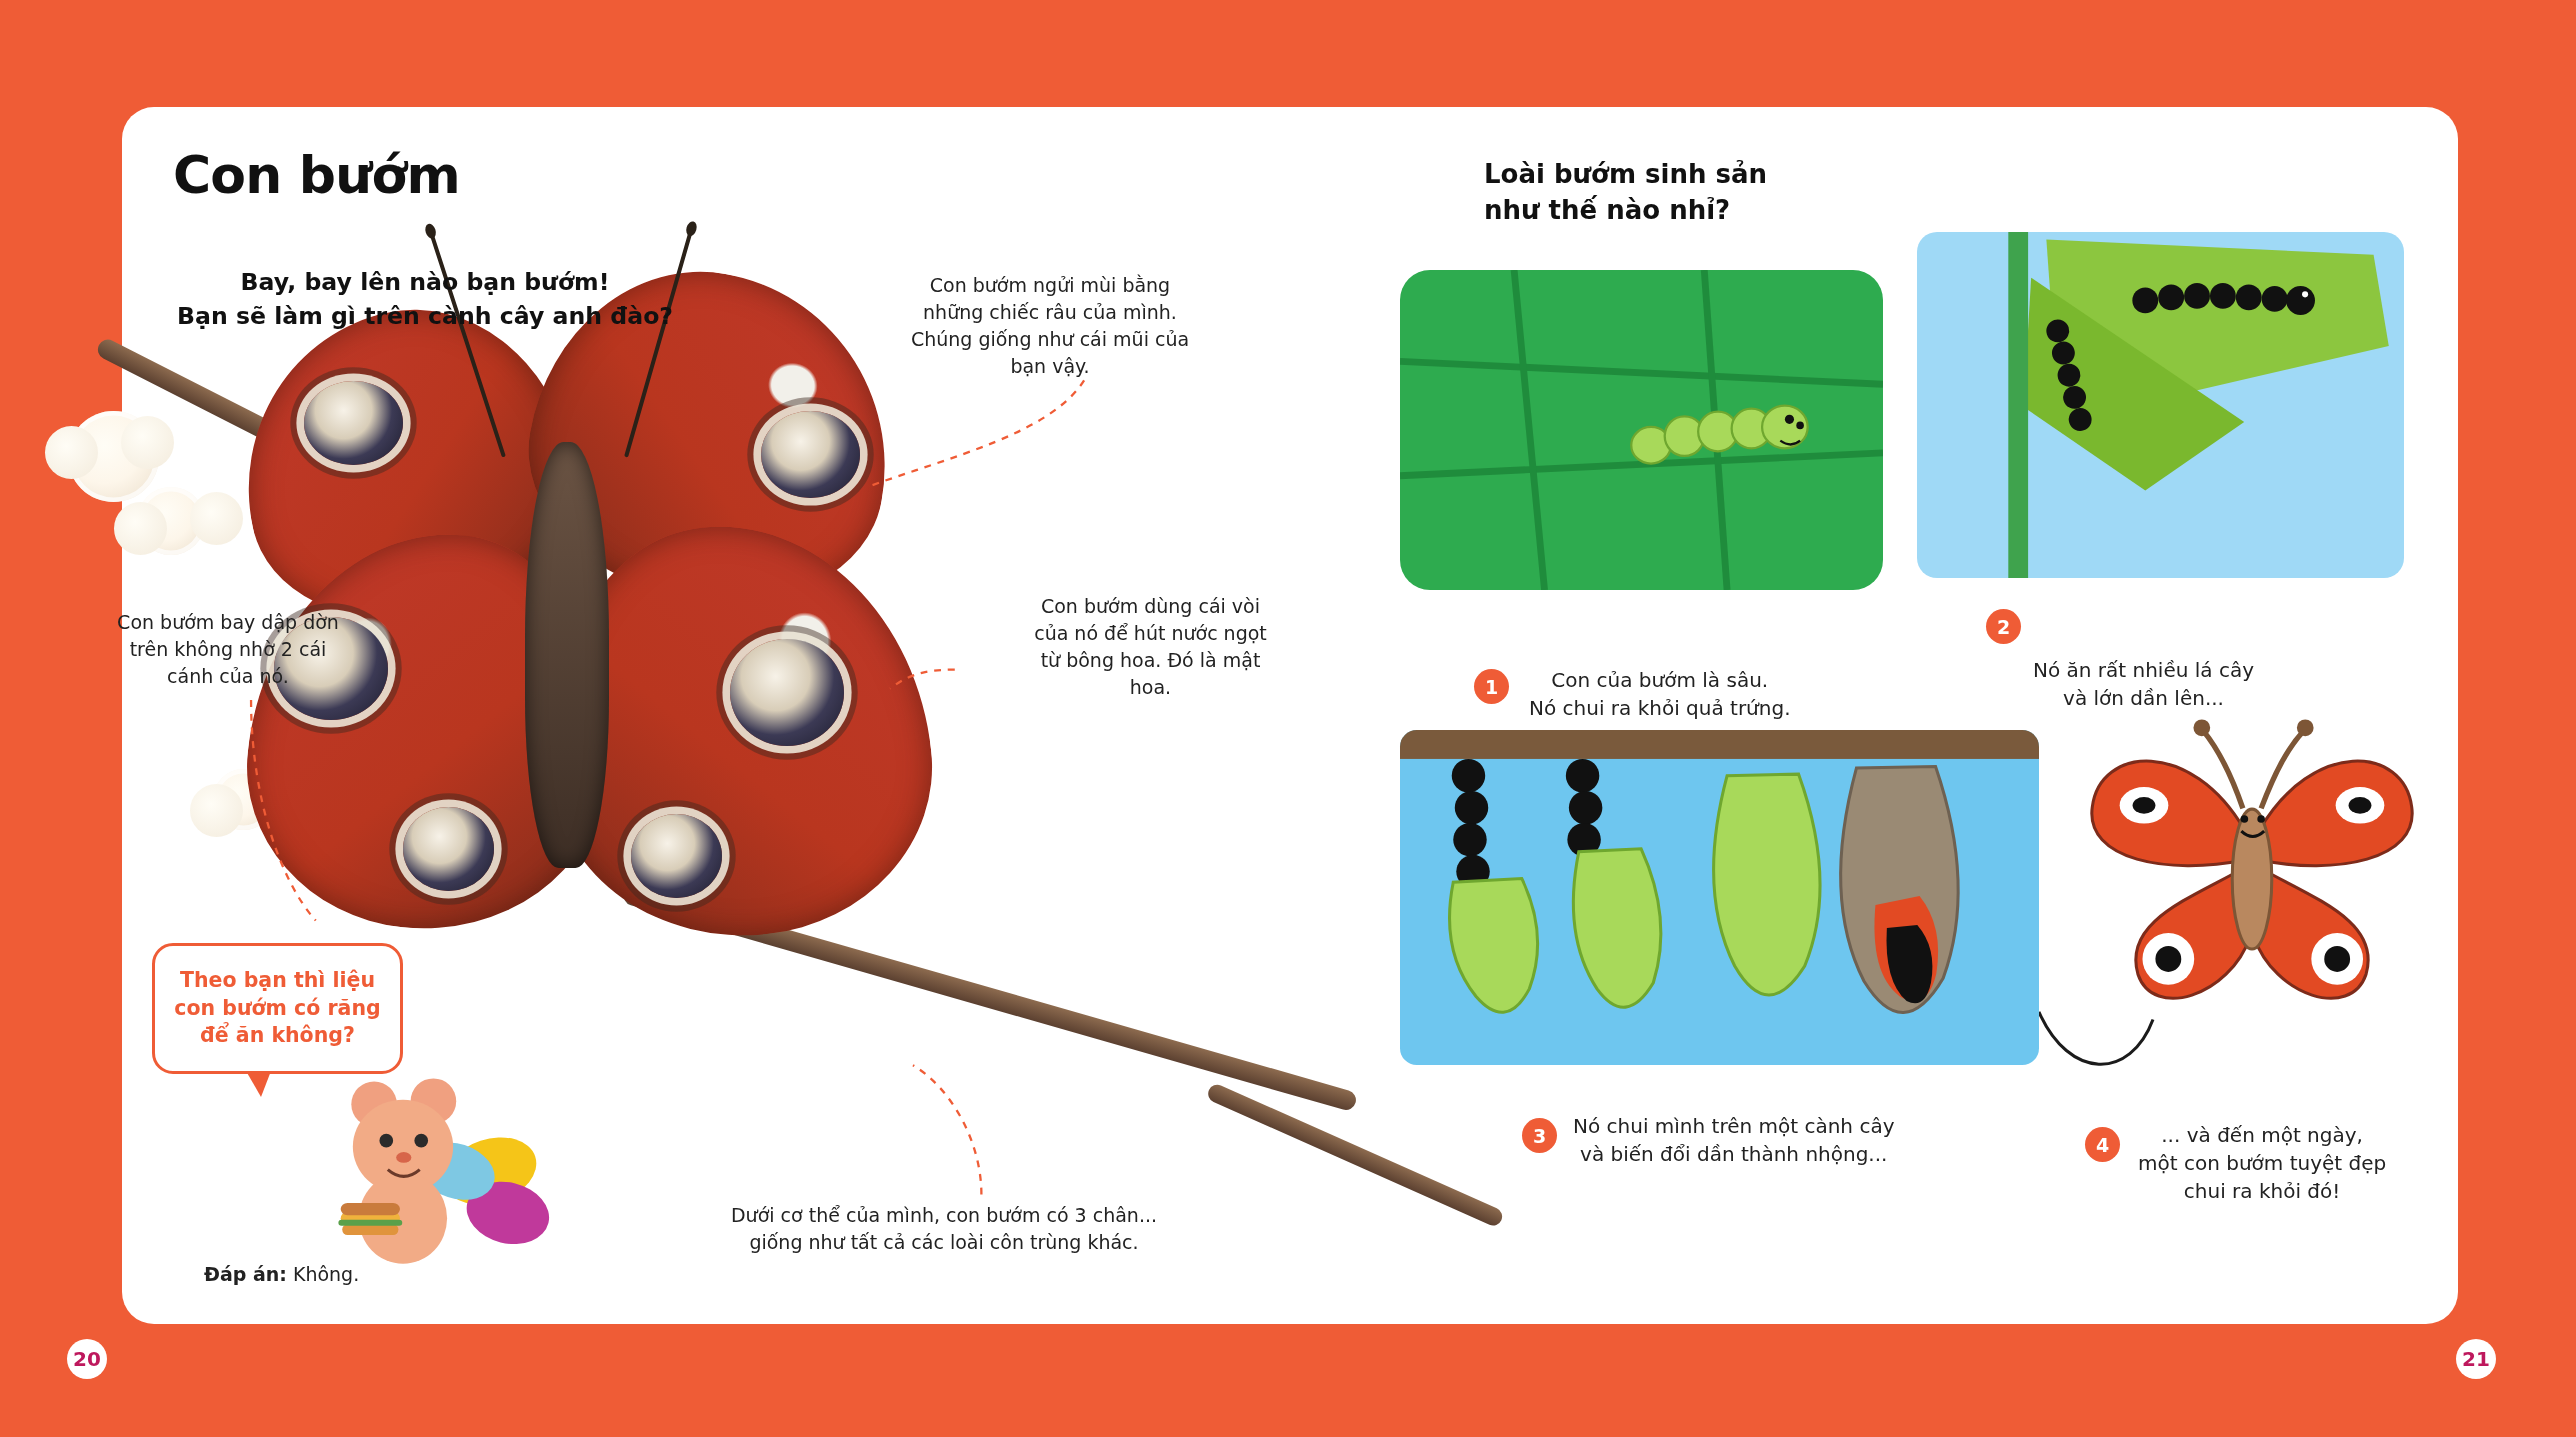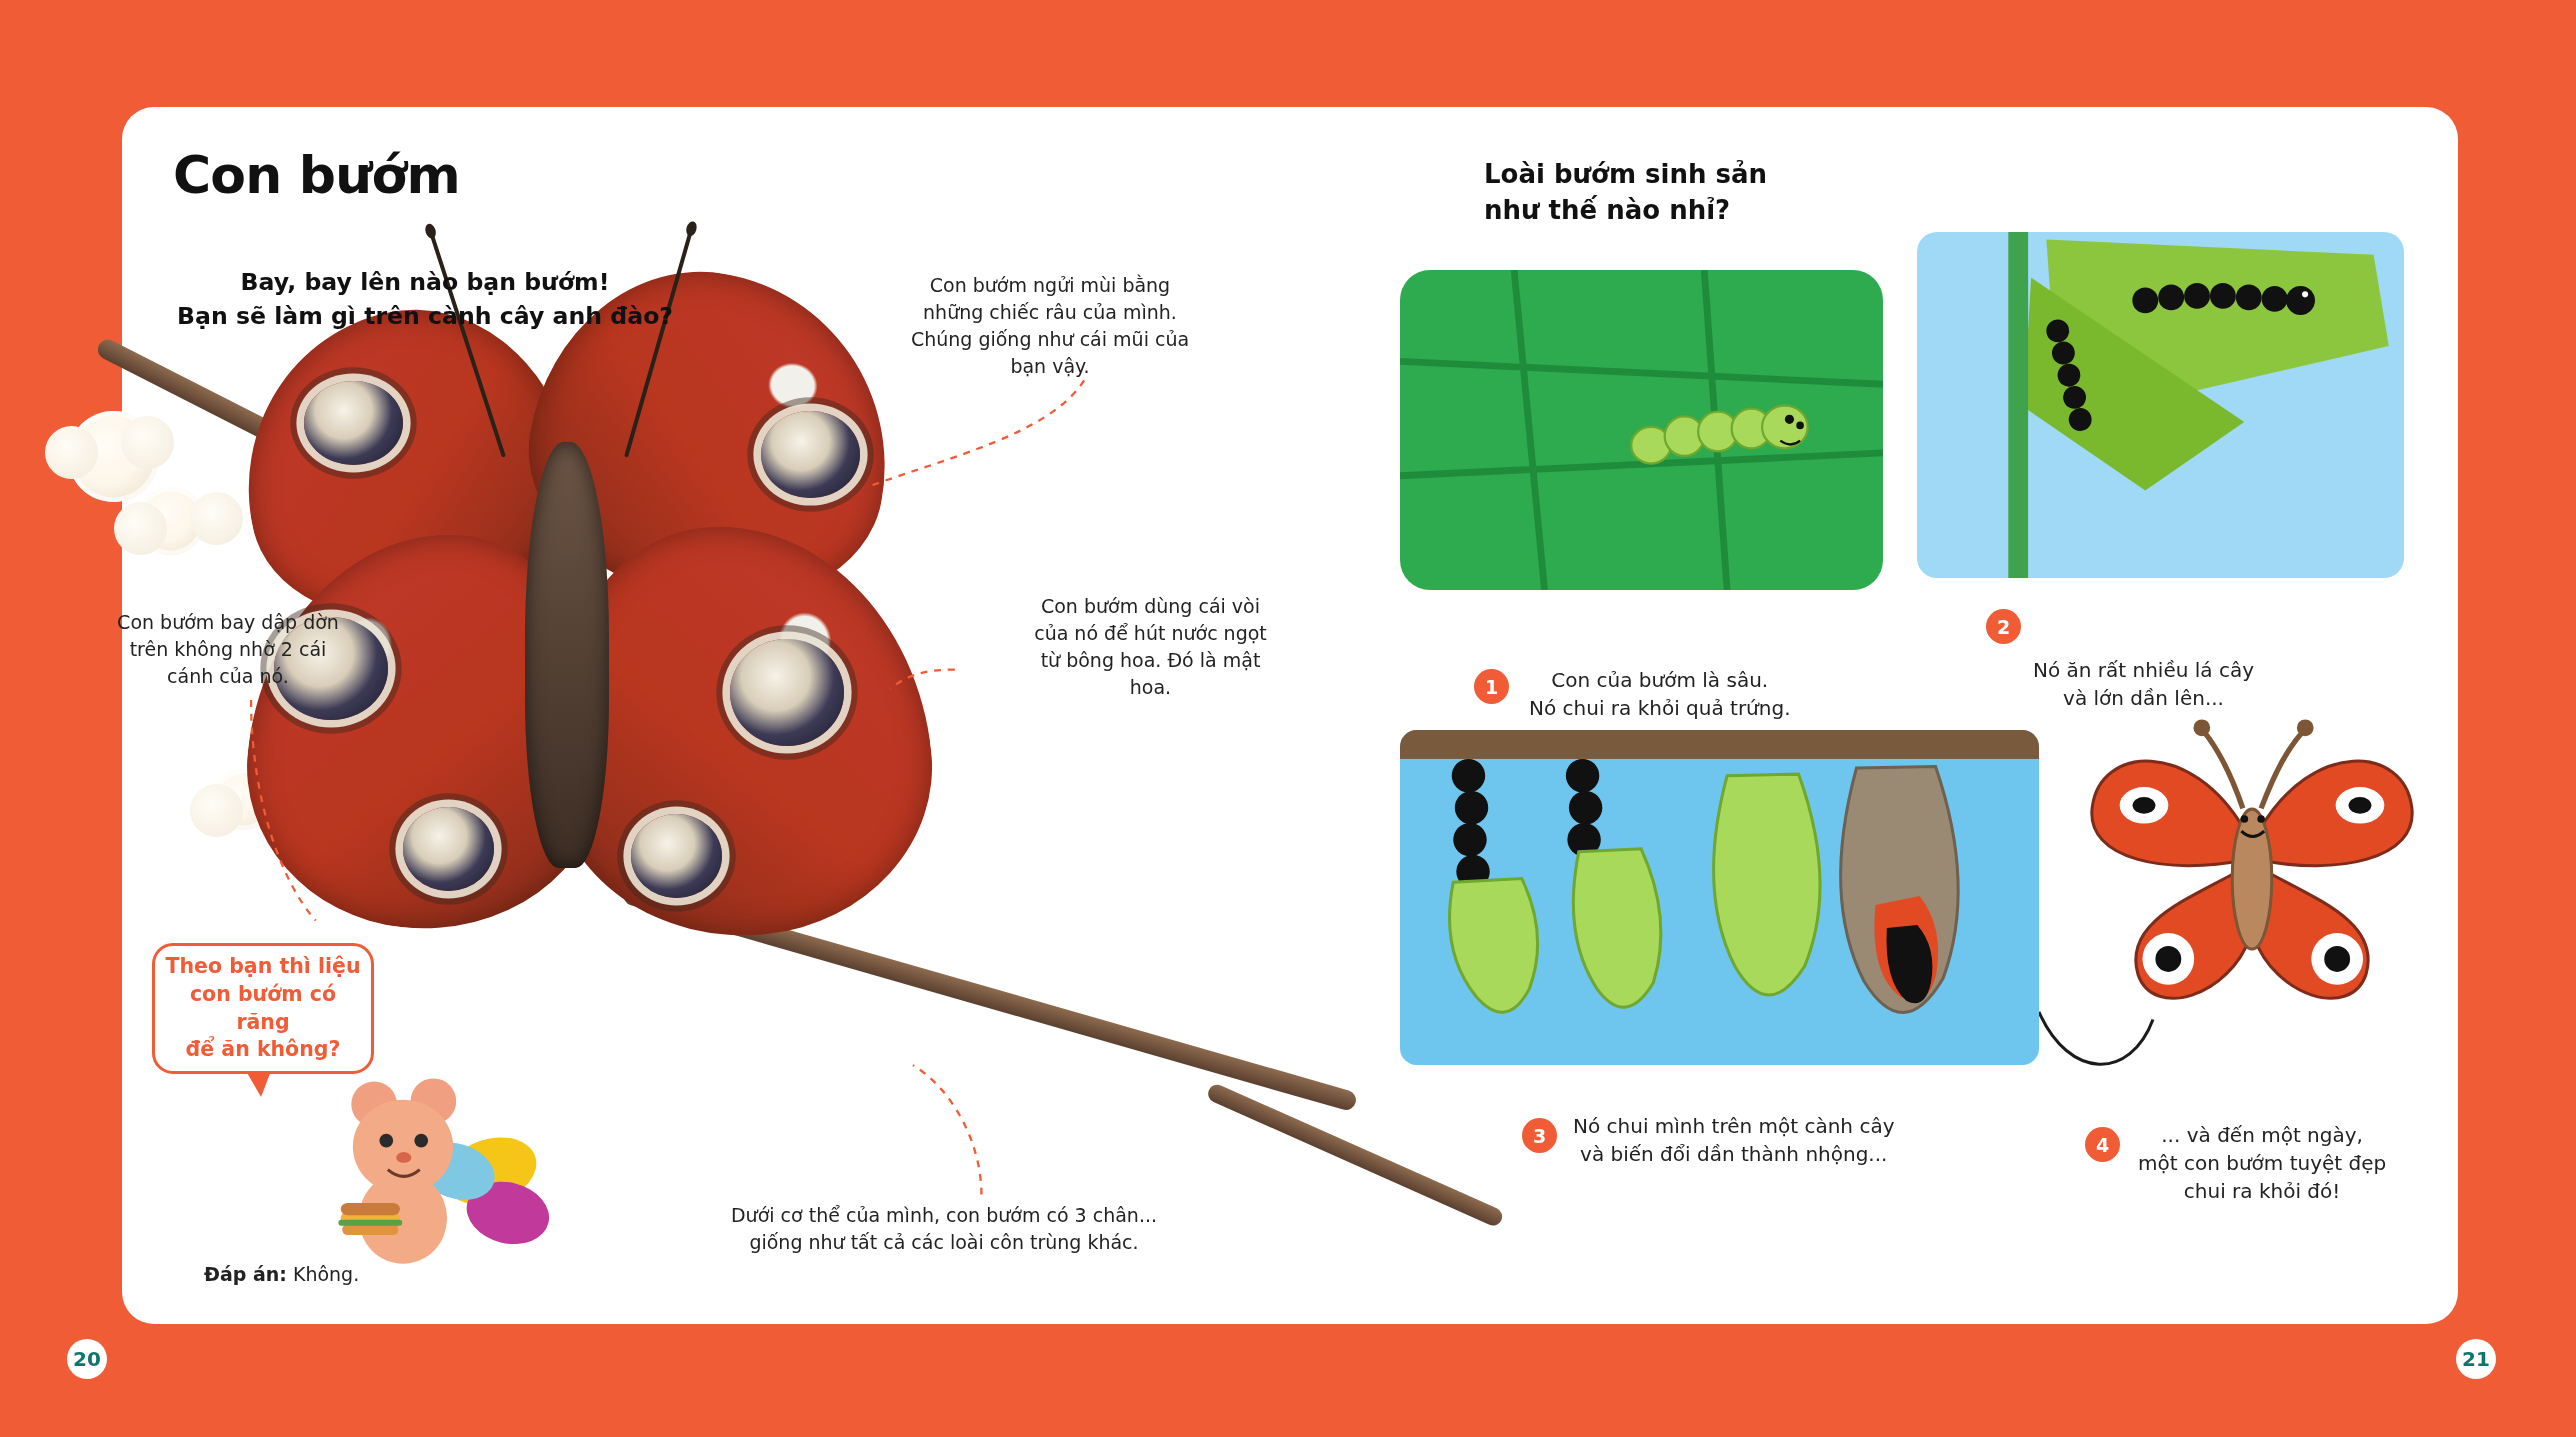--- a/index.html
+++ b/index.html
@@ -15,21 +15,21 @@
     left:122px; top:107px;
     width:2336px; height:1217px;
     background:#ffffff;
     border-radius:32px;
   }
   .page-num {
     position:absolute;
     width:40px; height:40px;
     border-radius:50%;
     background:#ffffff;
-    color:#0f766e;
+    color:#be185d;
     font-weight:bold;
     font-size:20px;
     display:flex; align-items:center; justify-content:center;
   }
   #pnum-left { left:67px; top:1339px; }
   #pnum-right { left:2456px; top:1339px; }
 
   
   .title {
     position:absolute; left:173px; top:145px;
@@ -50,21 +50,21 @@
   }
 
   #note-antennae { left:898px; top:272px; width:304px; text-align:center; }
   #note-proboscis { left:981px; top:593px; width:243px; text-align:center;margin-left:48px; }
   #note-wings { left:114px; top:609px; width:228px; text-align:center; }
   #note-legs { left:708px; top:1202px; width:472px; text-align:center; }
 
   
   .bubble {
     position:absolute; left:152px; top:943px;
-    width:222px; height:131px;
+    width:251px; height:131px;
     background:#ffffff;
     border:3px solid #ef5c36;
     border-radius:21px;
     display:flex; align-items:center; justify-content:center;
     text-align:center;
     color:#ef5c36; font-weight:bold; font-size:20.5px; line-height:1.35;
     padding:6px 9px; box-sizing:border-box;
     white-space:pre-line;
   }
   .bubble:after {

